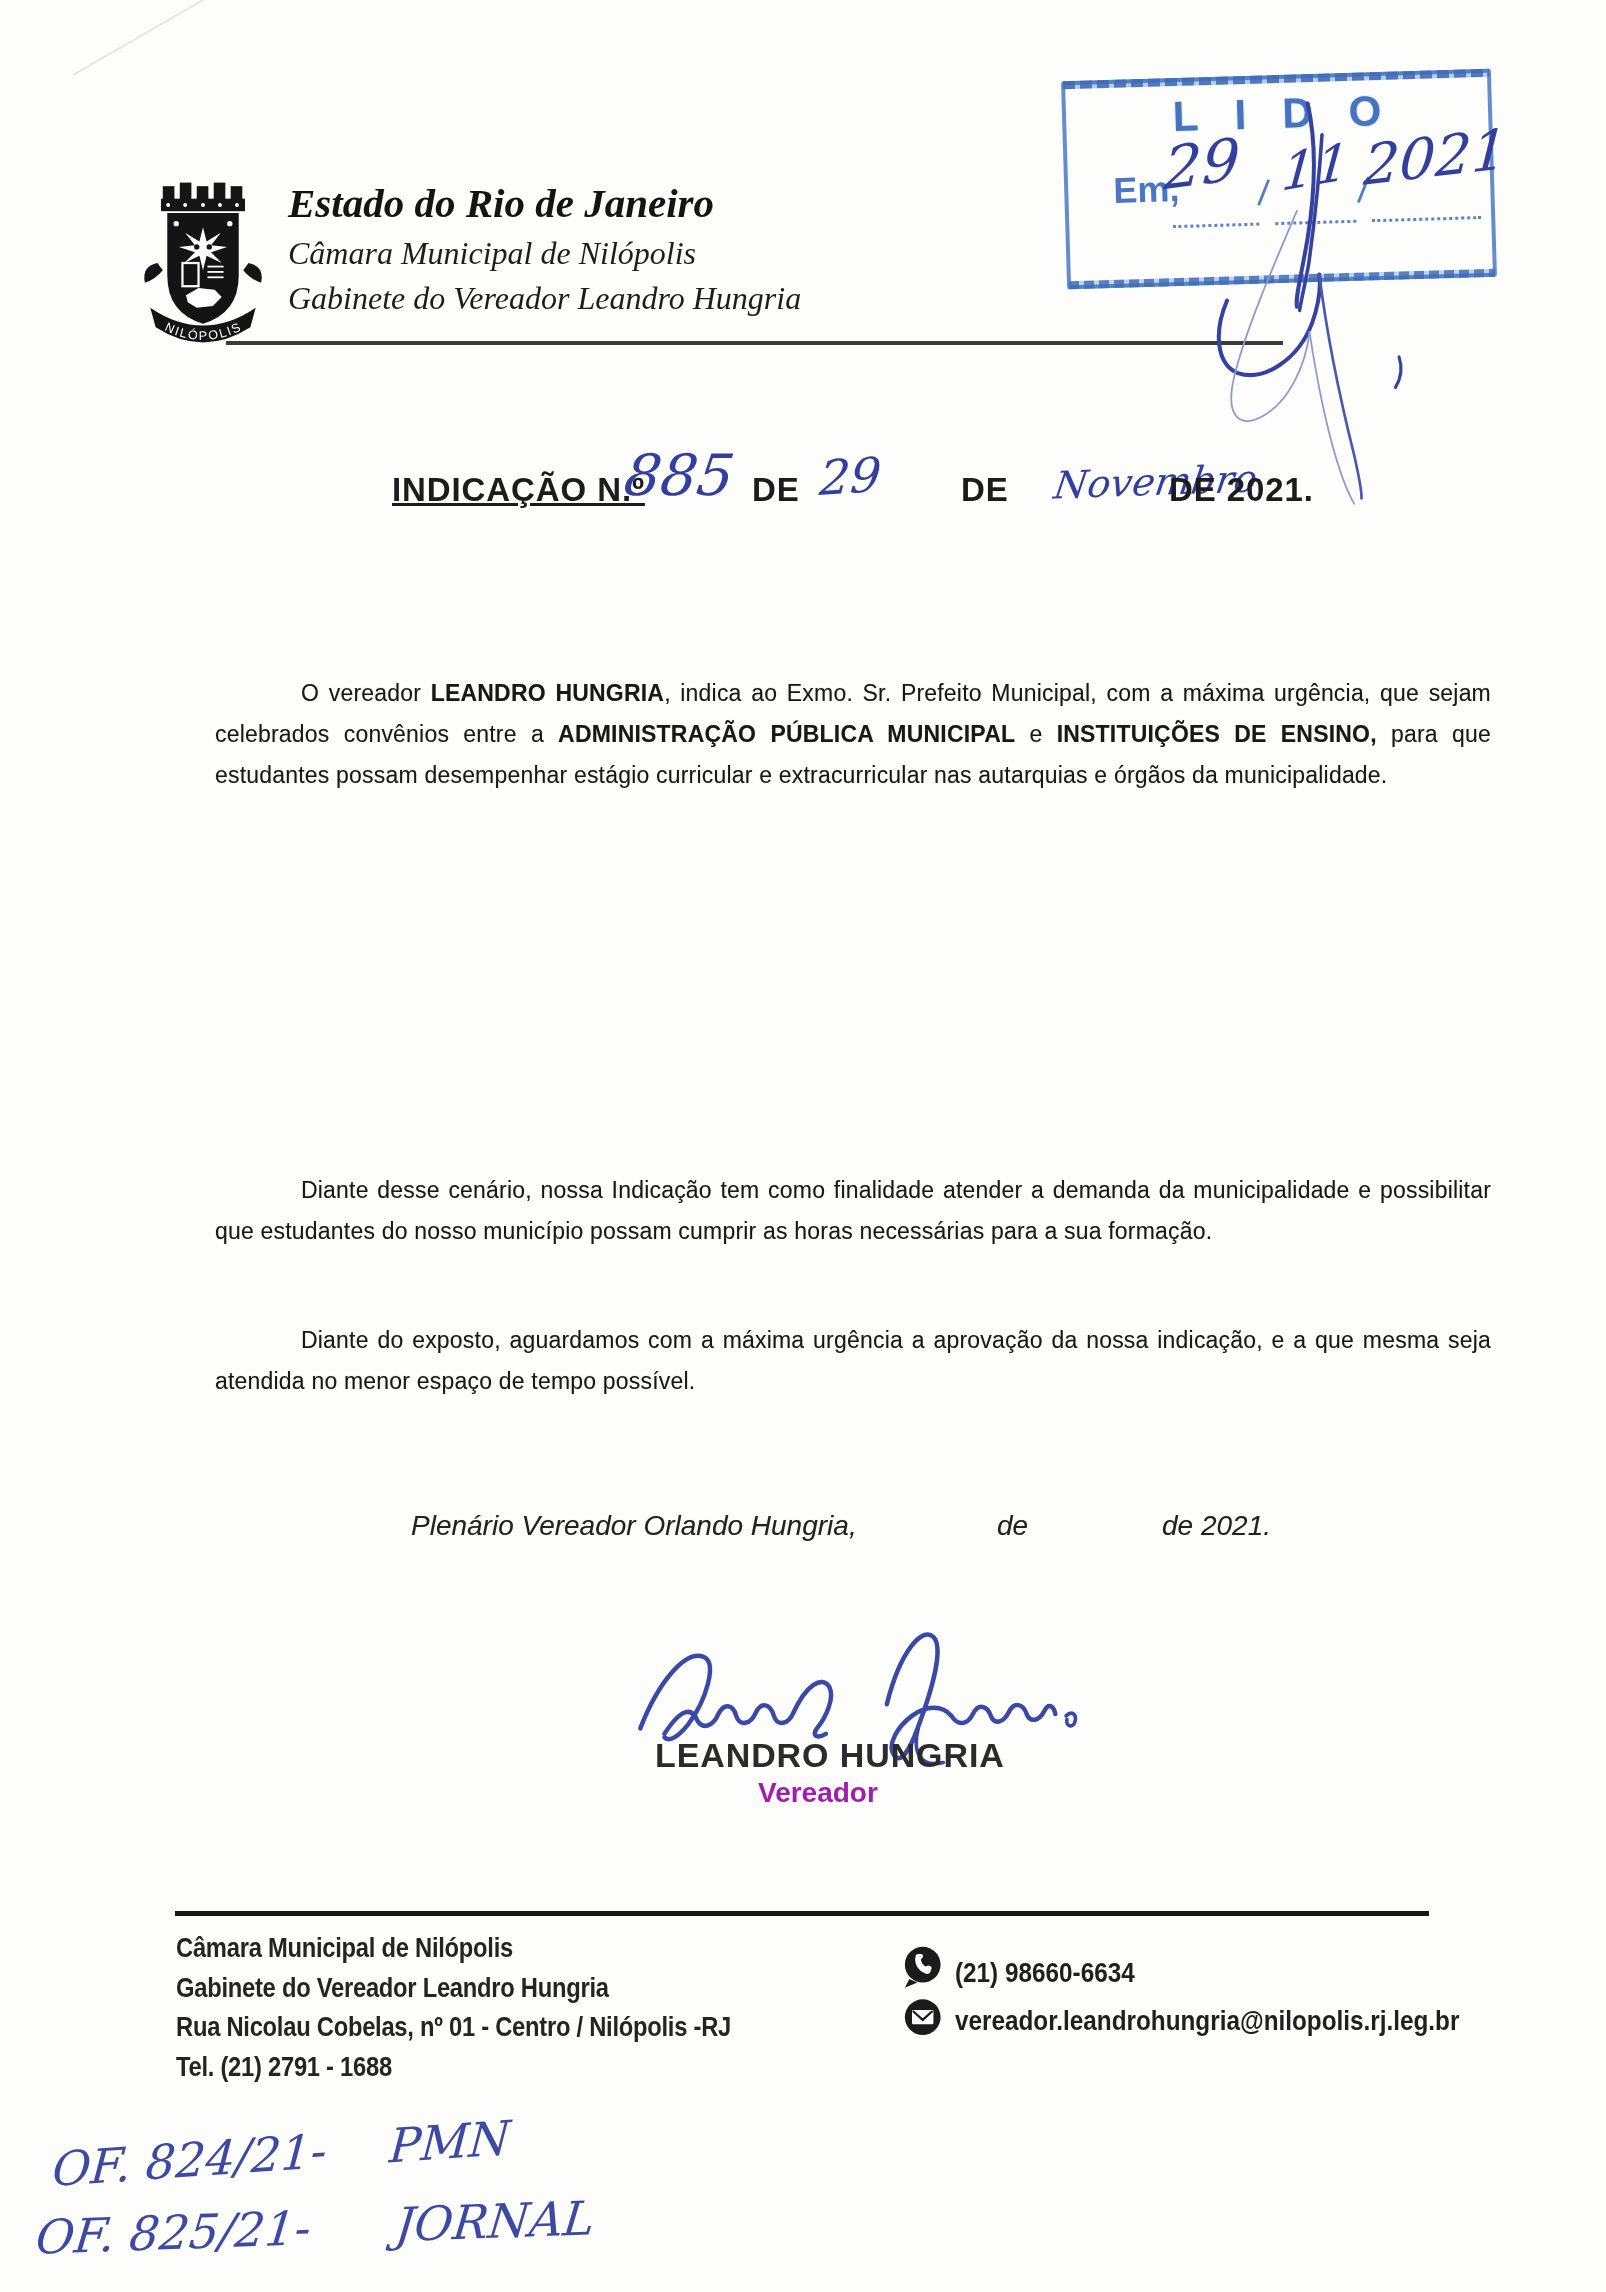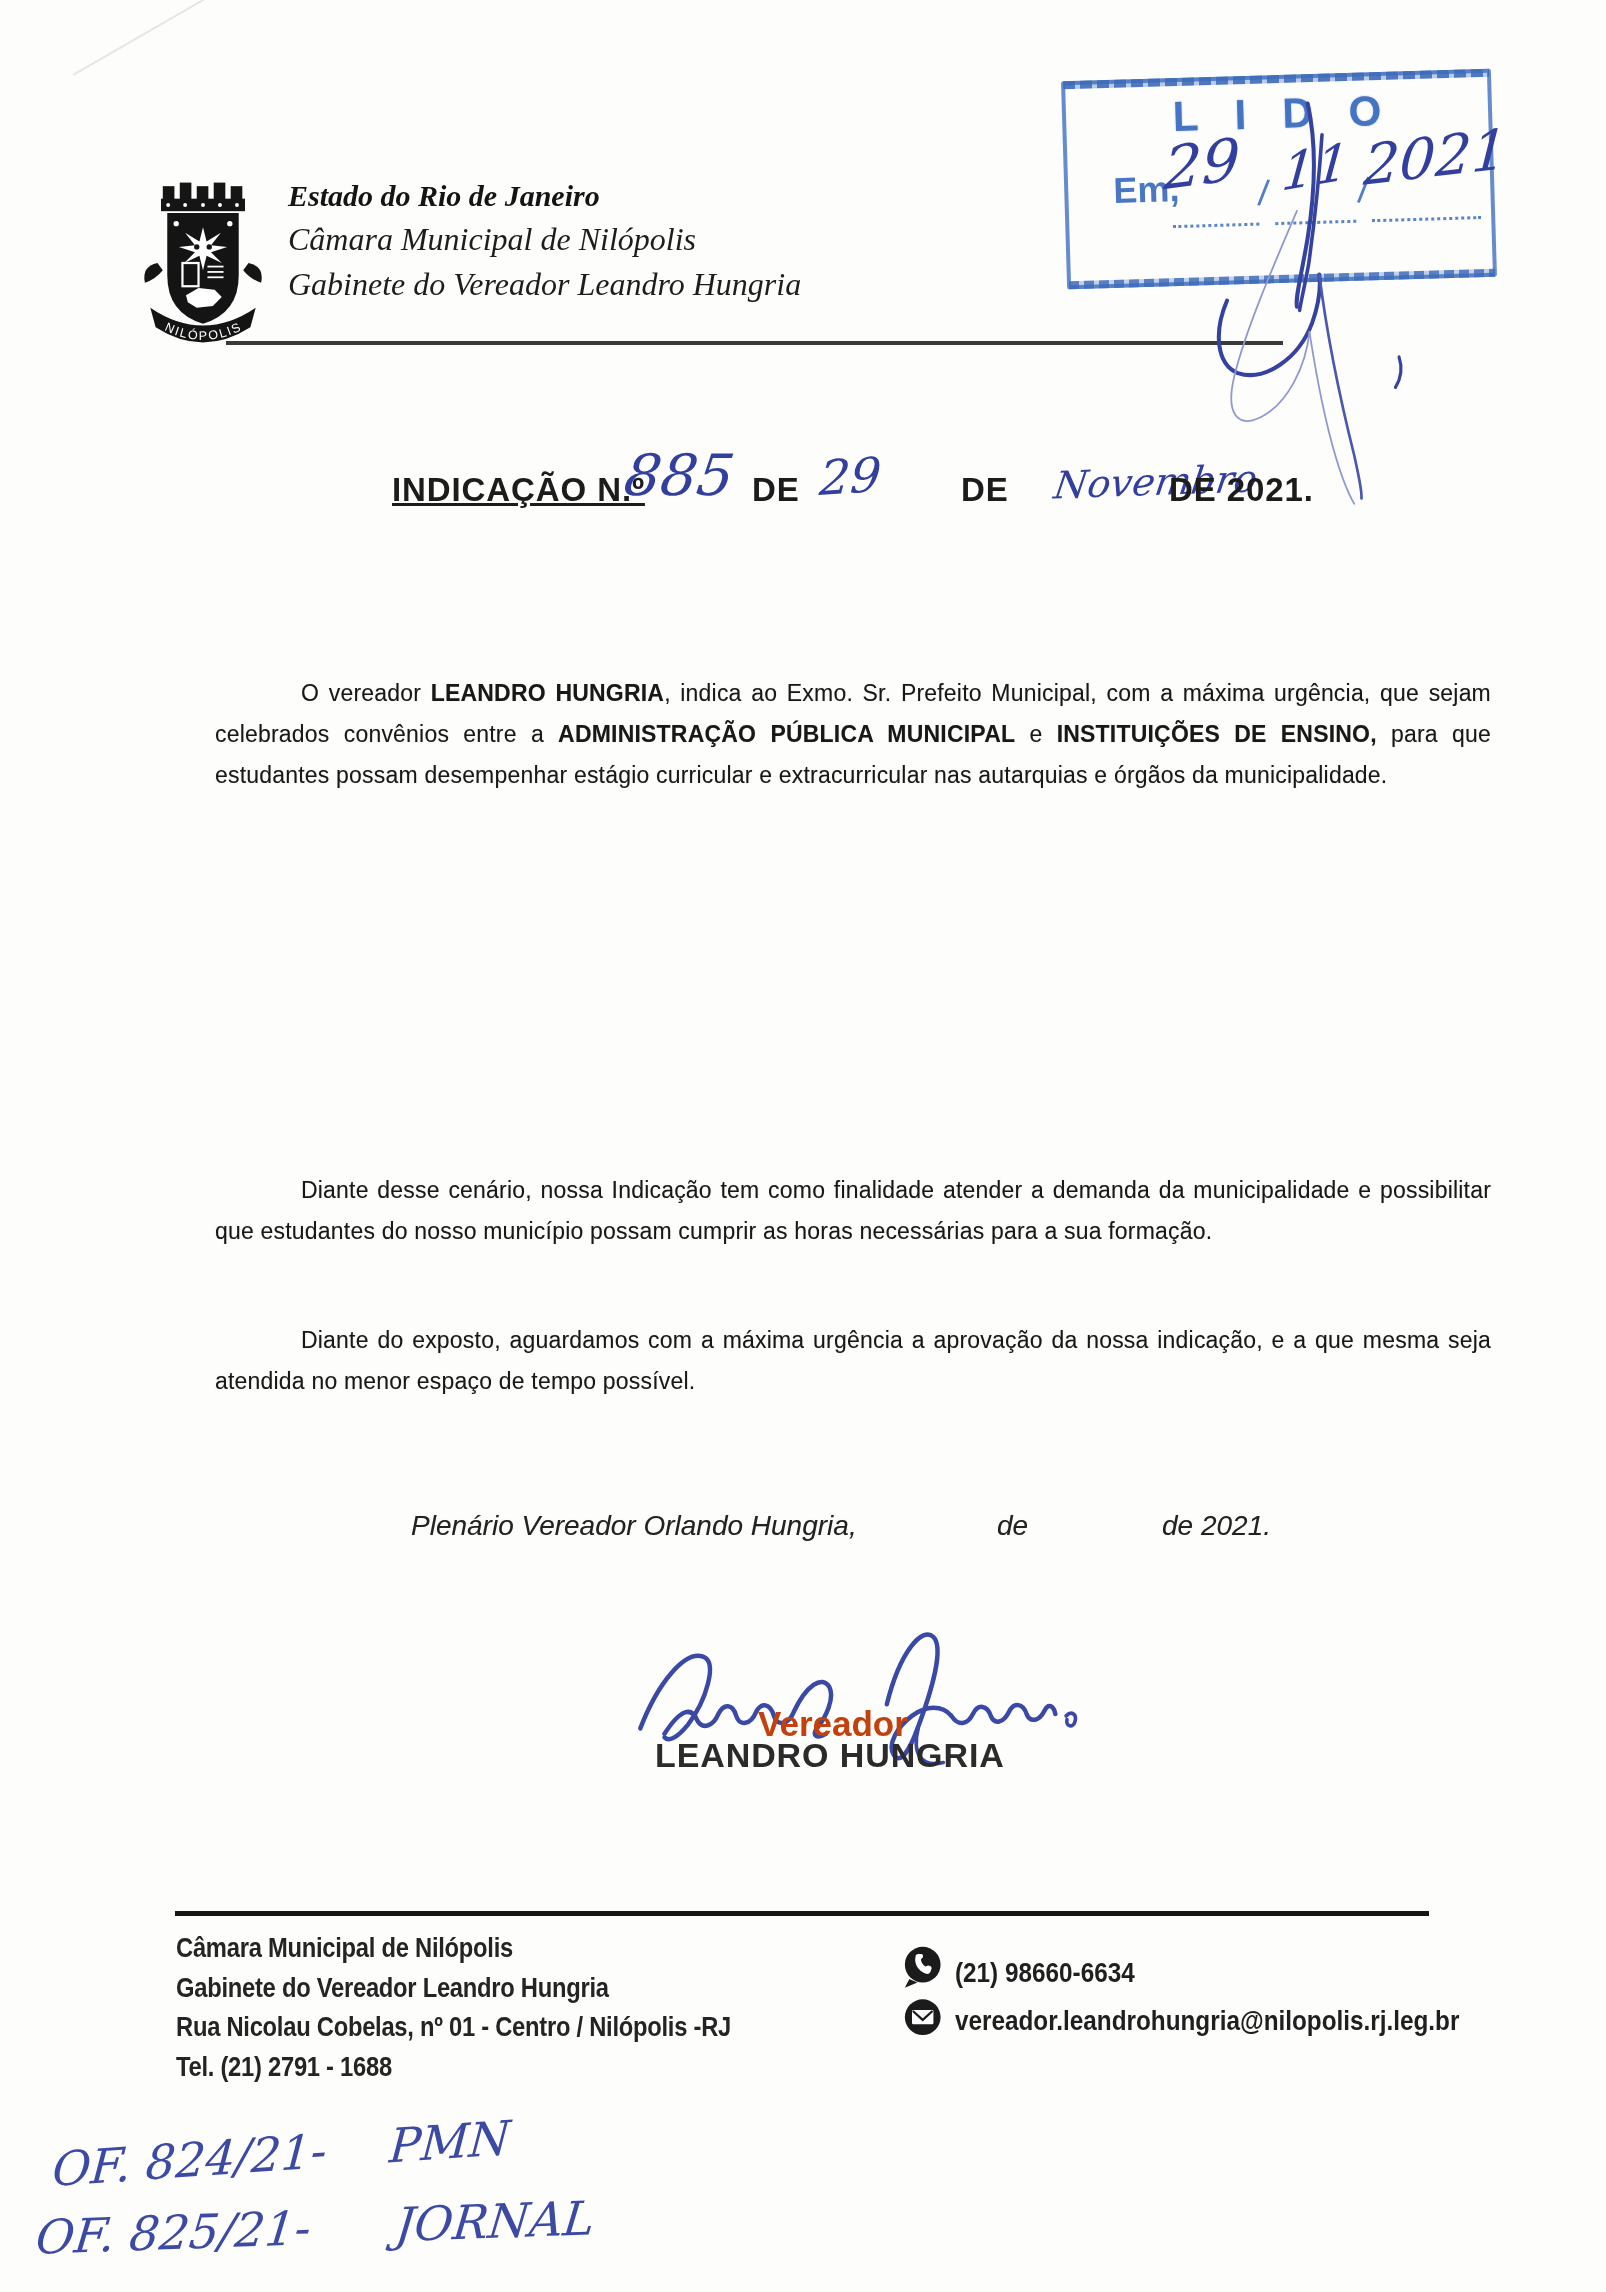--- a/index.html
+++ b/index.html
@@ -4,21 +4,21 @@
 <style>
   html,body{margin:0;padding:0;background:#e8e8e8;}
   .page{
     position:relative; width:1607px; height:2293px; margin:0 auto;
     background:#fdfdfc; overflow:hidden;
     font-family:"Liberation Sans", sans-serif; color:#1a1a1a;
   }
   .abs{position:absolute;}
   
   .lh-text{left:288px; top:179px; font-family:"Liberation Serif", serif;}
-  .lh1{font-size:30px; font-weight:bold; font-style:italic; color:#141414;}
+  .lh1{font-size:41px; font-weight:bold; font-style:italic; color:#141414;}
   .lh2,.lh3{font-size:32px; font-style:italic; color:#1d1d1d; margin-top:8px;}
   .header-rule{left:226px; top:341px; width:1057px; height:3.6px; background:#3a3a3a;}
   .scratch{left:63px; top:36px; width:152px; height:1.8px; background:#e6e6e6; transform:rotate(-30deg);}
   
   .stamp{
     left:1064px; top:75px; width:430px; height:208px;
     border:4.5px solid rgba(67,116,194,.82); border-radius:2.7px;
     transform:rotate(-1.7deg); box-sizing:border-box;
   }
   .stamp-texture-top{position:absolute; left:-1.8px; right:-1.8px; top:-3.6px; height:8px;
@@ -54,21 +54,21 @@
   .p1{top:650px;} .p2{top:998px;} .p3{top:1147px;} .p4{top:1297px;}
   .bold{font-weight:bold;}
   .justif{left:673px; top:897px; font-size:29.6px; font-weight:bold; letter-spacing:11.6px;
     color:#161616; border-bottom:3.6px solid #242424; padding:0 5.4px 7.2px 0;
     text-shadow:0 0 0.9px rgba(0,0,0,.3);}
   
   .plen{font-size:28px; font-style:italic; color:#222; top:1510px; text-shadow:0 0 0.9px rgba(0,0,0,.2);}
   .plen-place{left:411px;} .plen-de1{left:997px;} .plen-de2{left:1162px;}
   
   .sig-name{left:655px; top:1736px; font-size:34px; font-weight:bold; color:#2b2b2b; letter-spacing:0.9px;}
-  .sig-role{left:758px; top:1704px; font-size:35px; font-weight:bold; color:#c2410c;}
+  .sig-role{left:758px; top:1777px; font-size:28px; font-weight:bold; color:#a21caf;}
   
   .footer-rule{left:175px; top:1911px; width:1254px; height:5.4px; background:#161616;}
   .f-left{left:176px; font-size:27px; font-weight:bold; color:#242424;
     transform:scaleX(.88); transform-origin:left top; white-space:nowrap; letter-spacing:-0.3px;}
   .fl1{top:1933px;} .fl2{top:1973px;} .fl3{top:2012px;} .fl4{top:2052px;}
   .f-right-text{font-size:27px; font-weight:bold; color:#1f1f1f;
     transform:scaleX(.9); transform-origin:left top; white-space:nowrap;}
   .fr1{left:955px; top:1958px;} .fr2{left:955px; top:2006px;}
   .f-icon{left:901px; width:47px; height:50px;}
   .fi1{top:1945px;} .fi2{top:1994px;}

